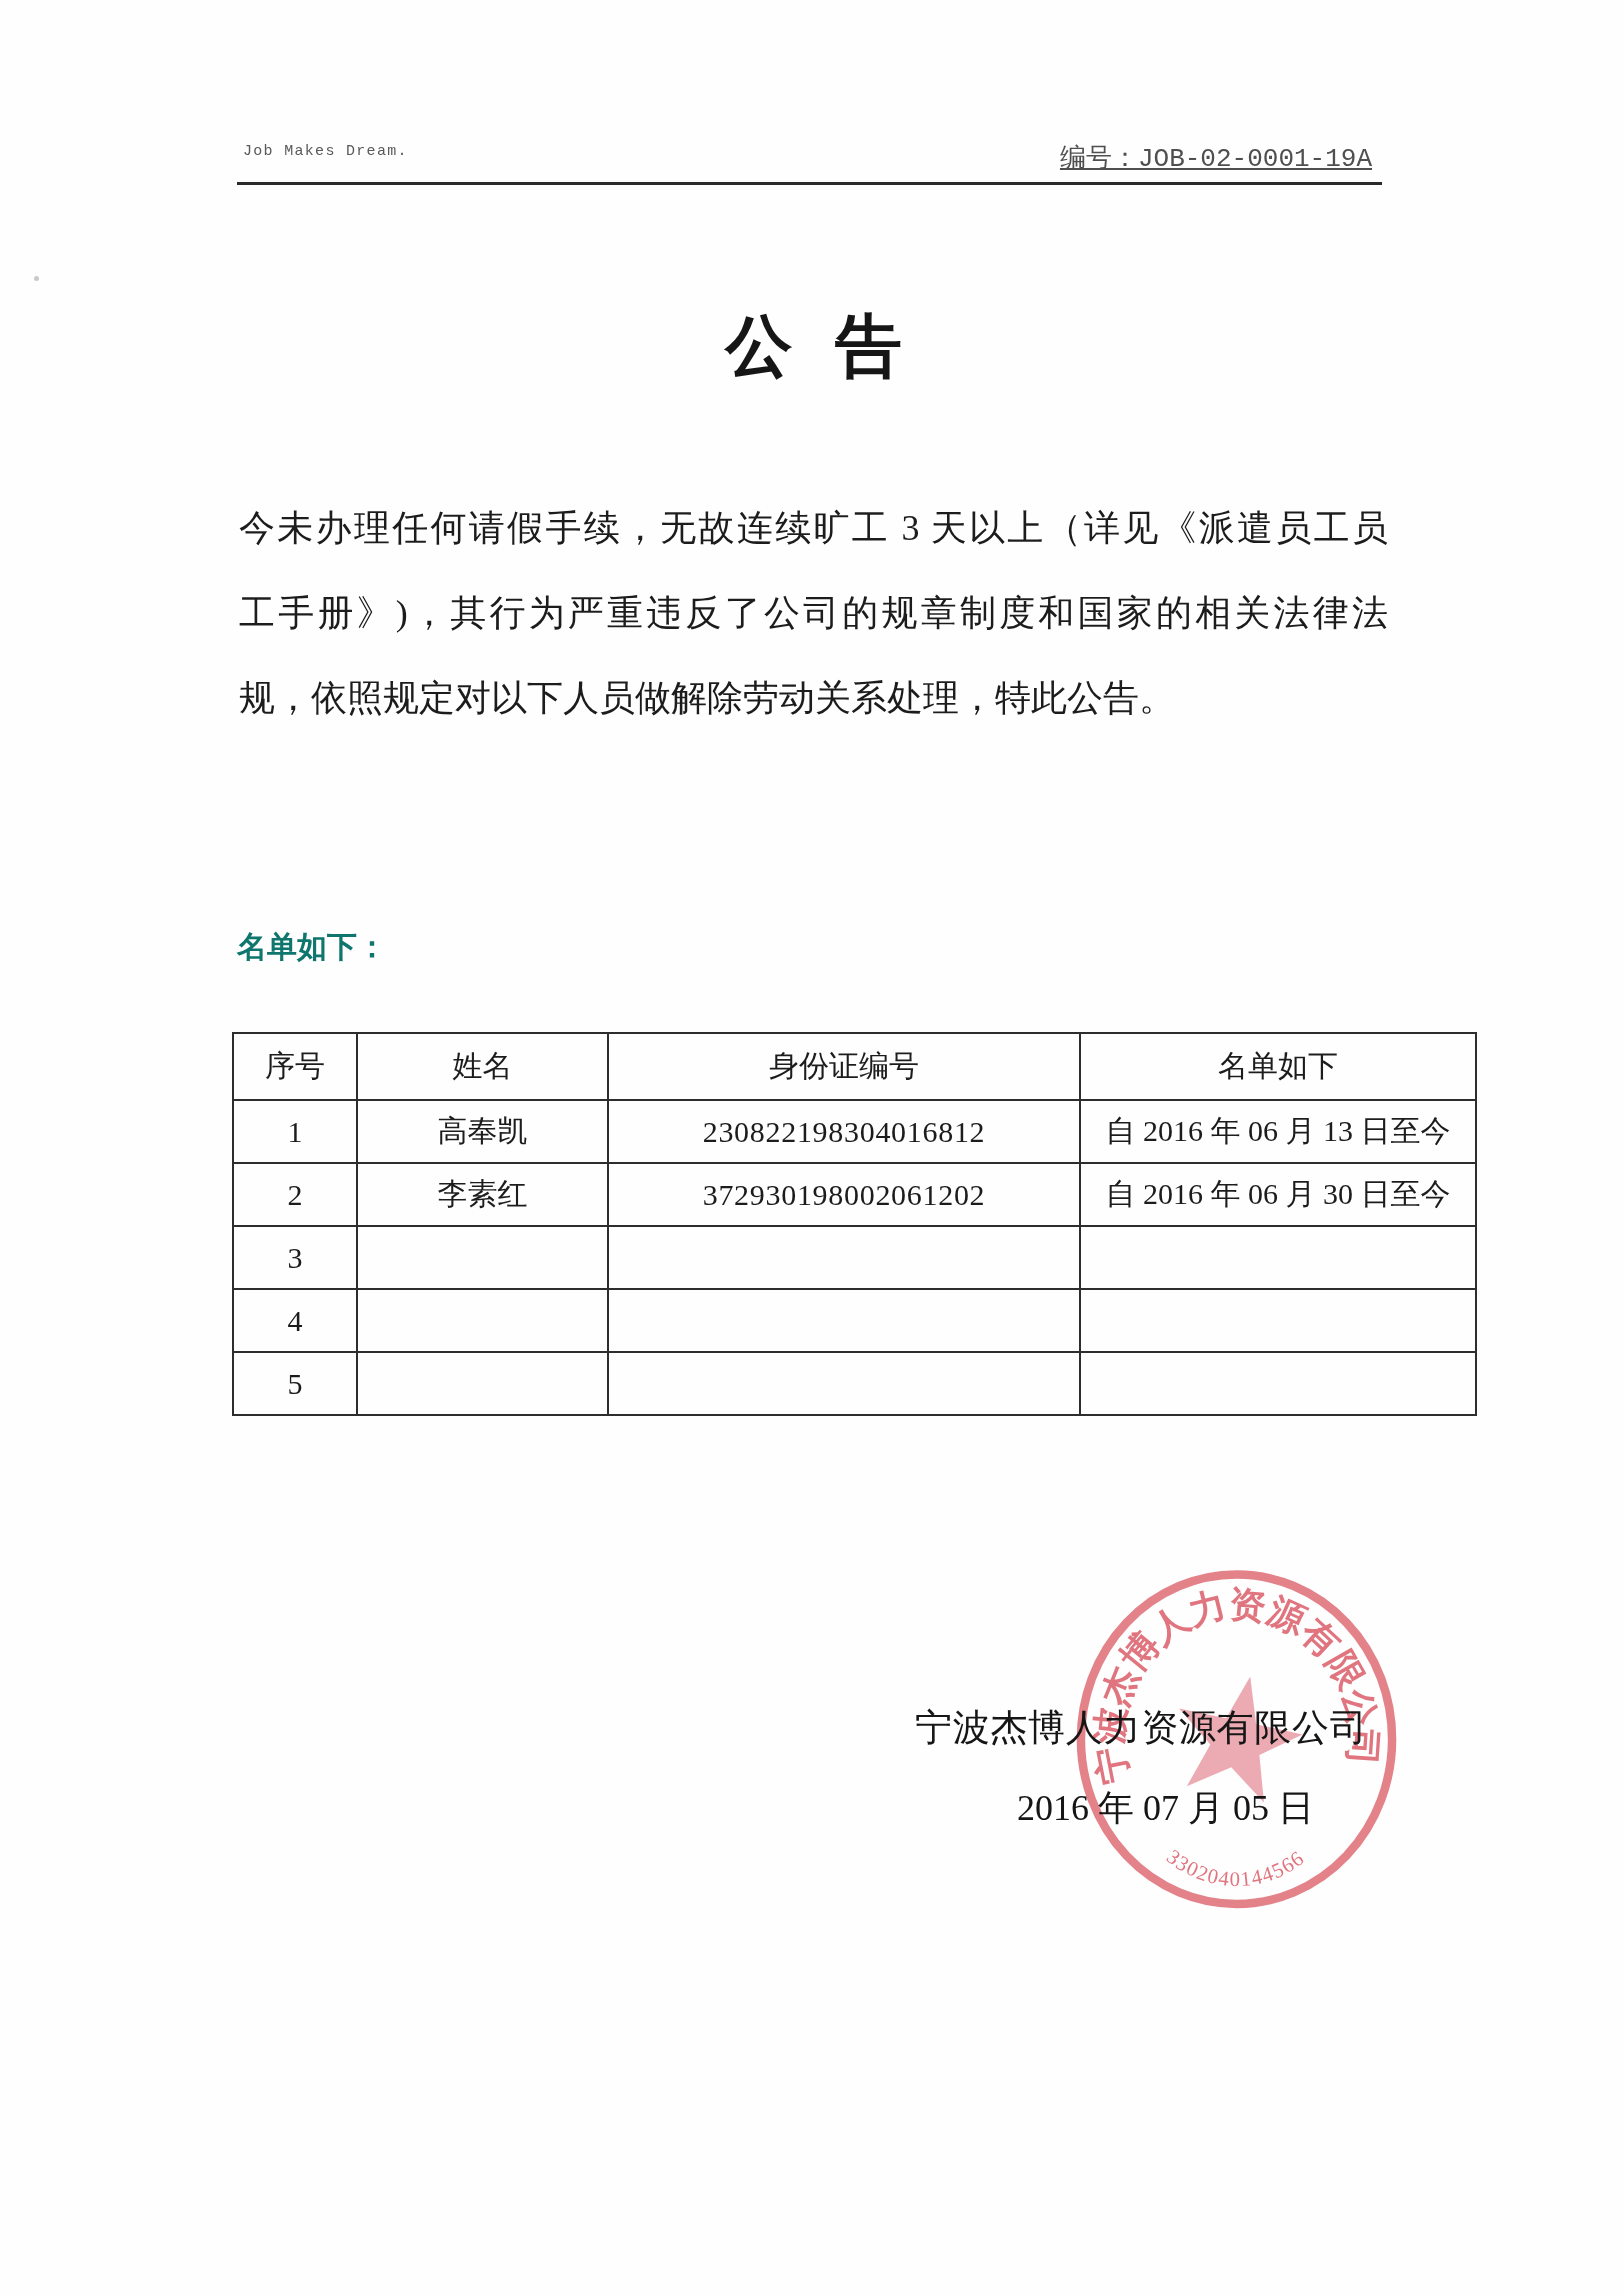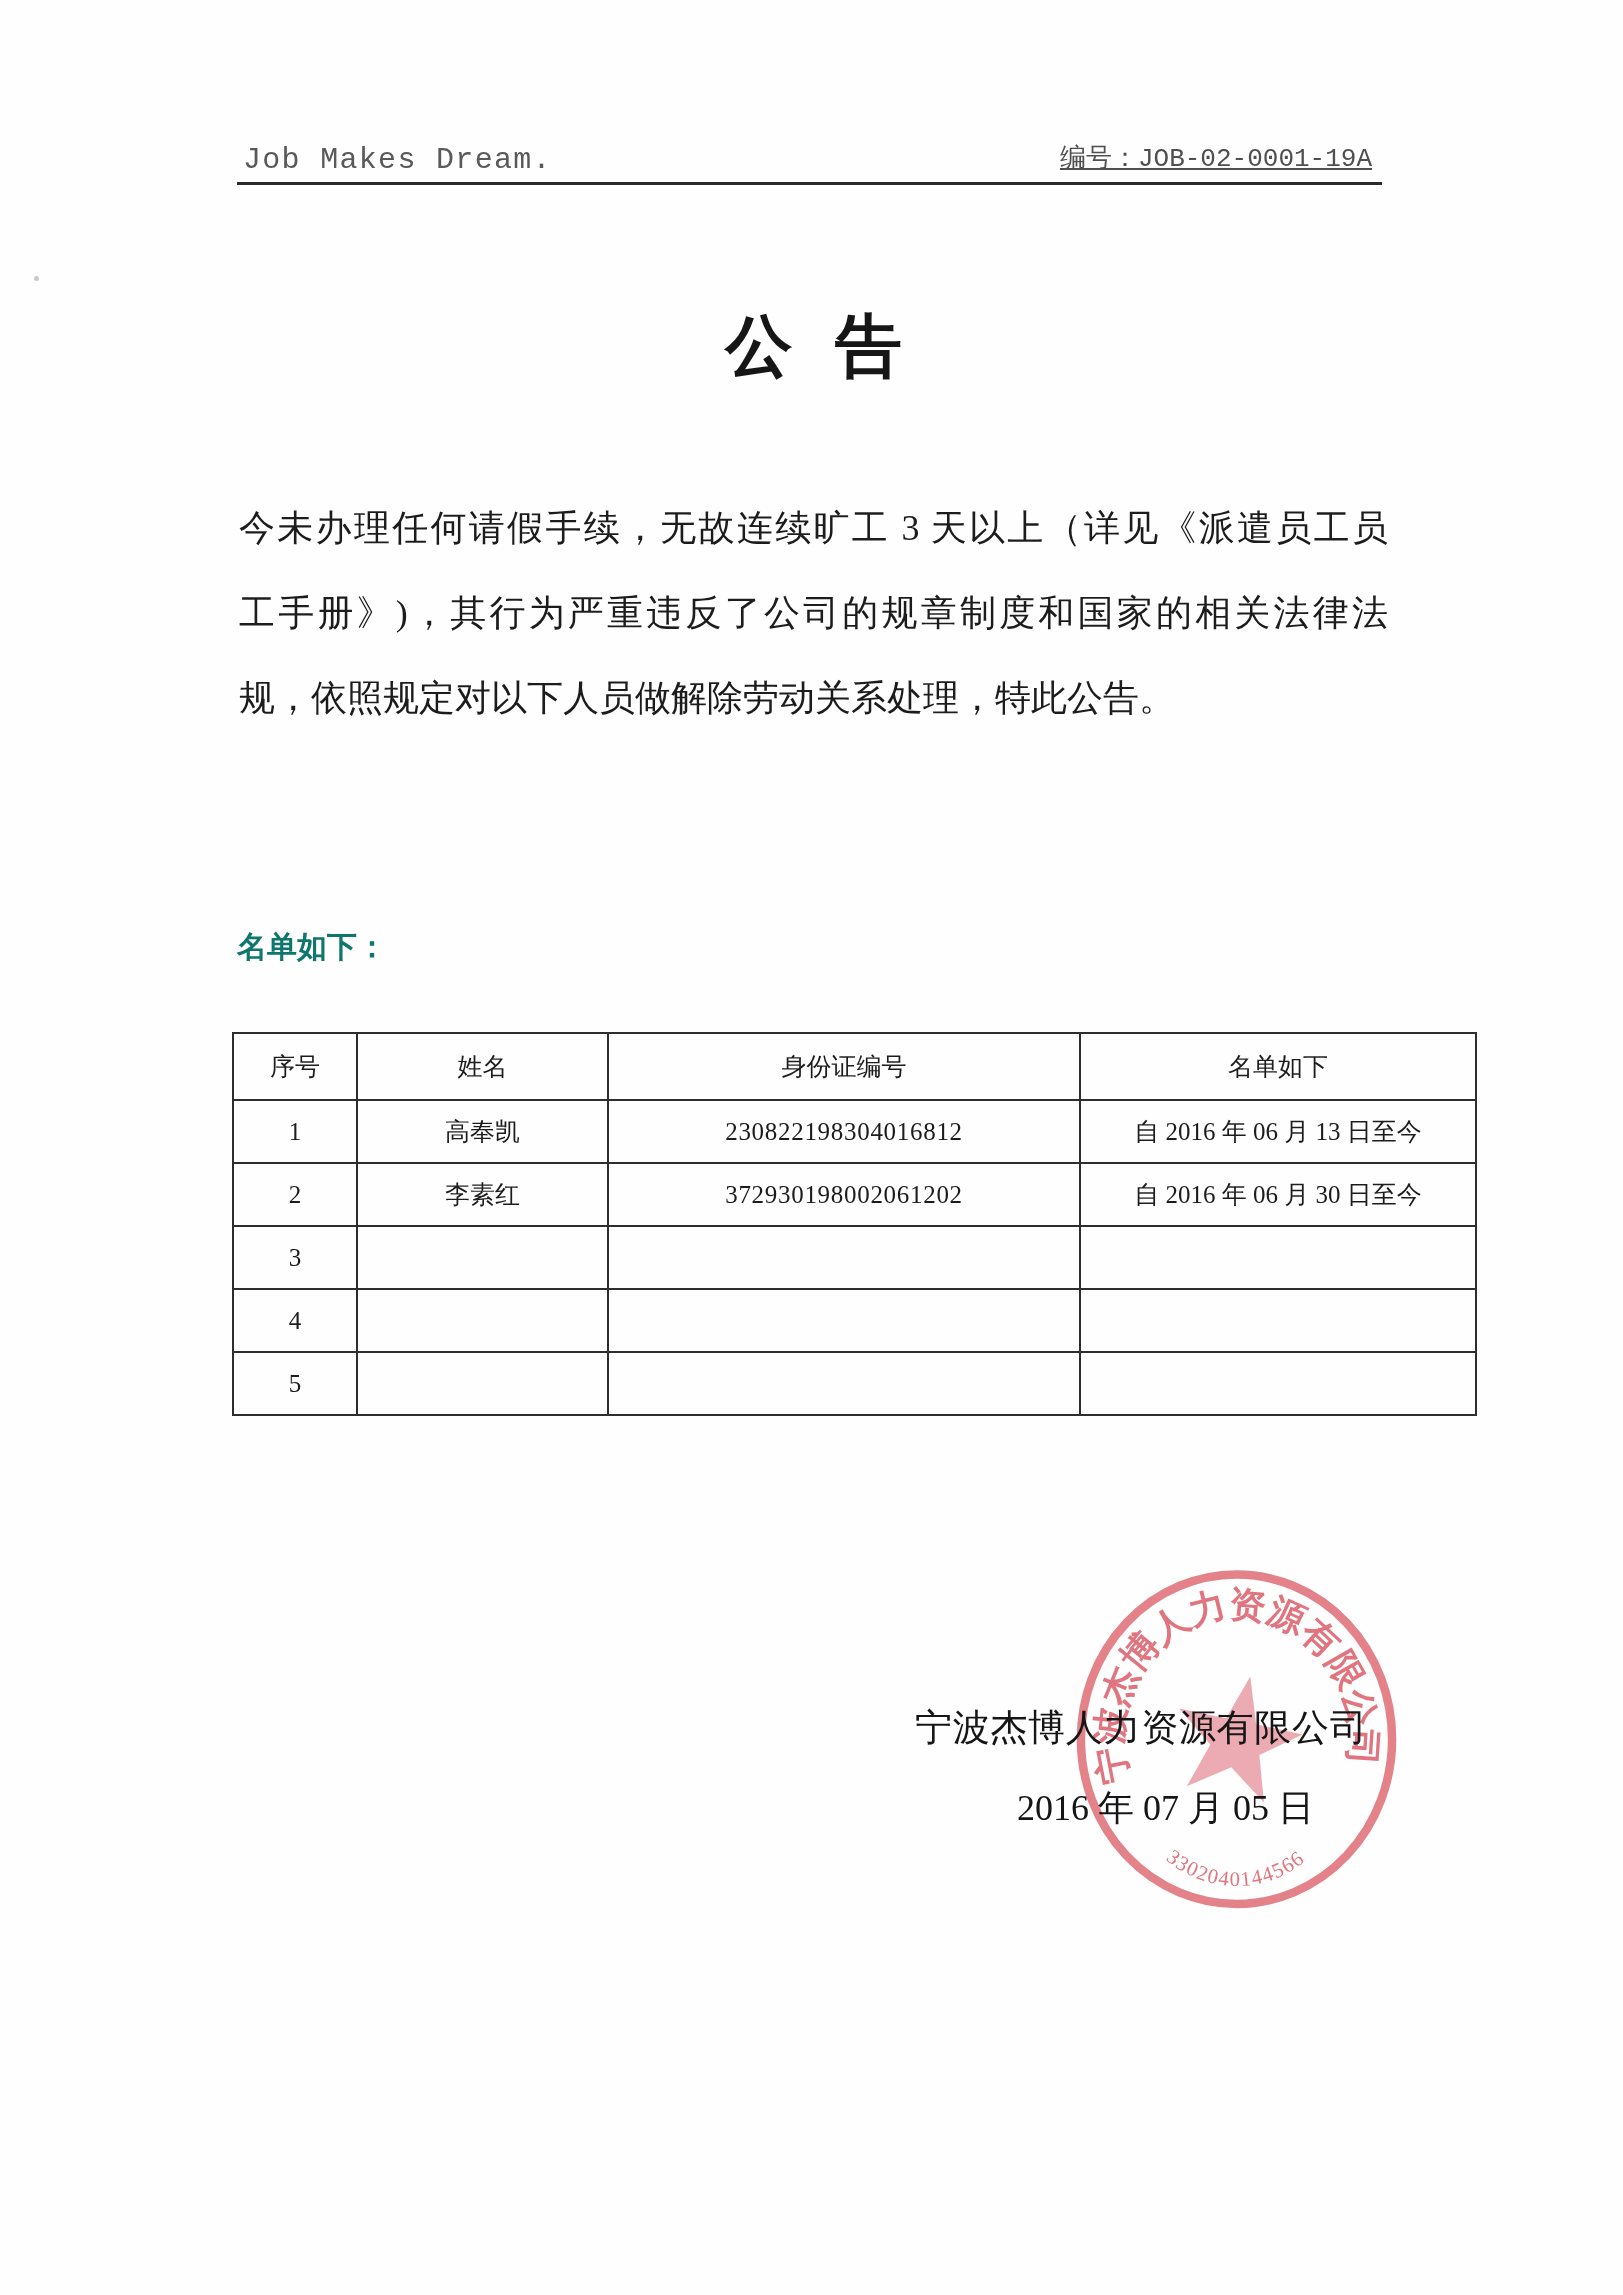--- a/index.html
+++ b/index.html
@@ -12,21 +12,21 @@
     overflow: hidden;
     font-family: "Liberation Serif", "DejaVu Serif", serif;
     color: #1c1c1c;
   }
 
   
   .hdr-slogan {
     position: absolute;
     left: 243px; top: 143px;
     font-family: "Liberation Mono", "DejaVu Sans Mono", monospace;
-    font-size: 30px; letter-spacing: 1.3px;
+    font-size: 15px; letter-spacing: 1.3px;
     color: #595959;
   }
   .hdr-docno {
     position: absolute;
     right: 251px; top: 140px;
     font-family: "Liberation Mono", "DejaVu Sans Mono", monospace;
     font-size: 26px; letter-spacing: 0px;
     color: #4f4f4f;
     text-decoration: underline;
   }
@@ -75,21 +75,21 @@
   table.roster {
     position: absolute;
     left: 232px; top: 1032px;
     width: 1244px;
     border-collapse: collapse;
     table-layout: fixed;
   }
   table.roster th, table.roster td {
     border: 2px solid #2d2d2d;
     font-weight: normal;
-    font-size: 25px;
+    font-size: 30px;
     text-align: center;
     vertical-align: middle;
     padding: 0;
     color: #1c1c1c;
     overflow: hidden;
   }
   table.roster thead tr { height: 67px; }
   table.roster tbody tr { height: 63px; }
   td.cell-absence { font-size: 30px; }
   td.cell-id { letter-spacing: 0.7px; }

